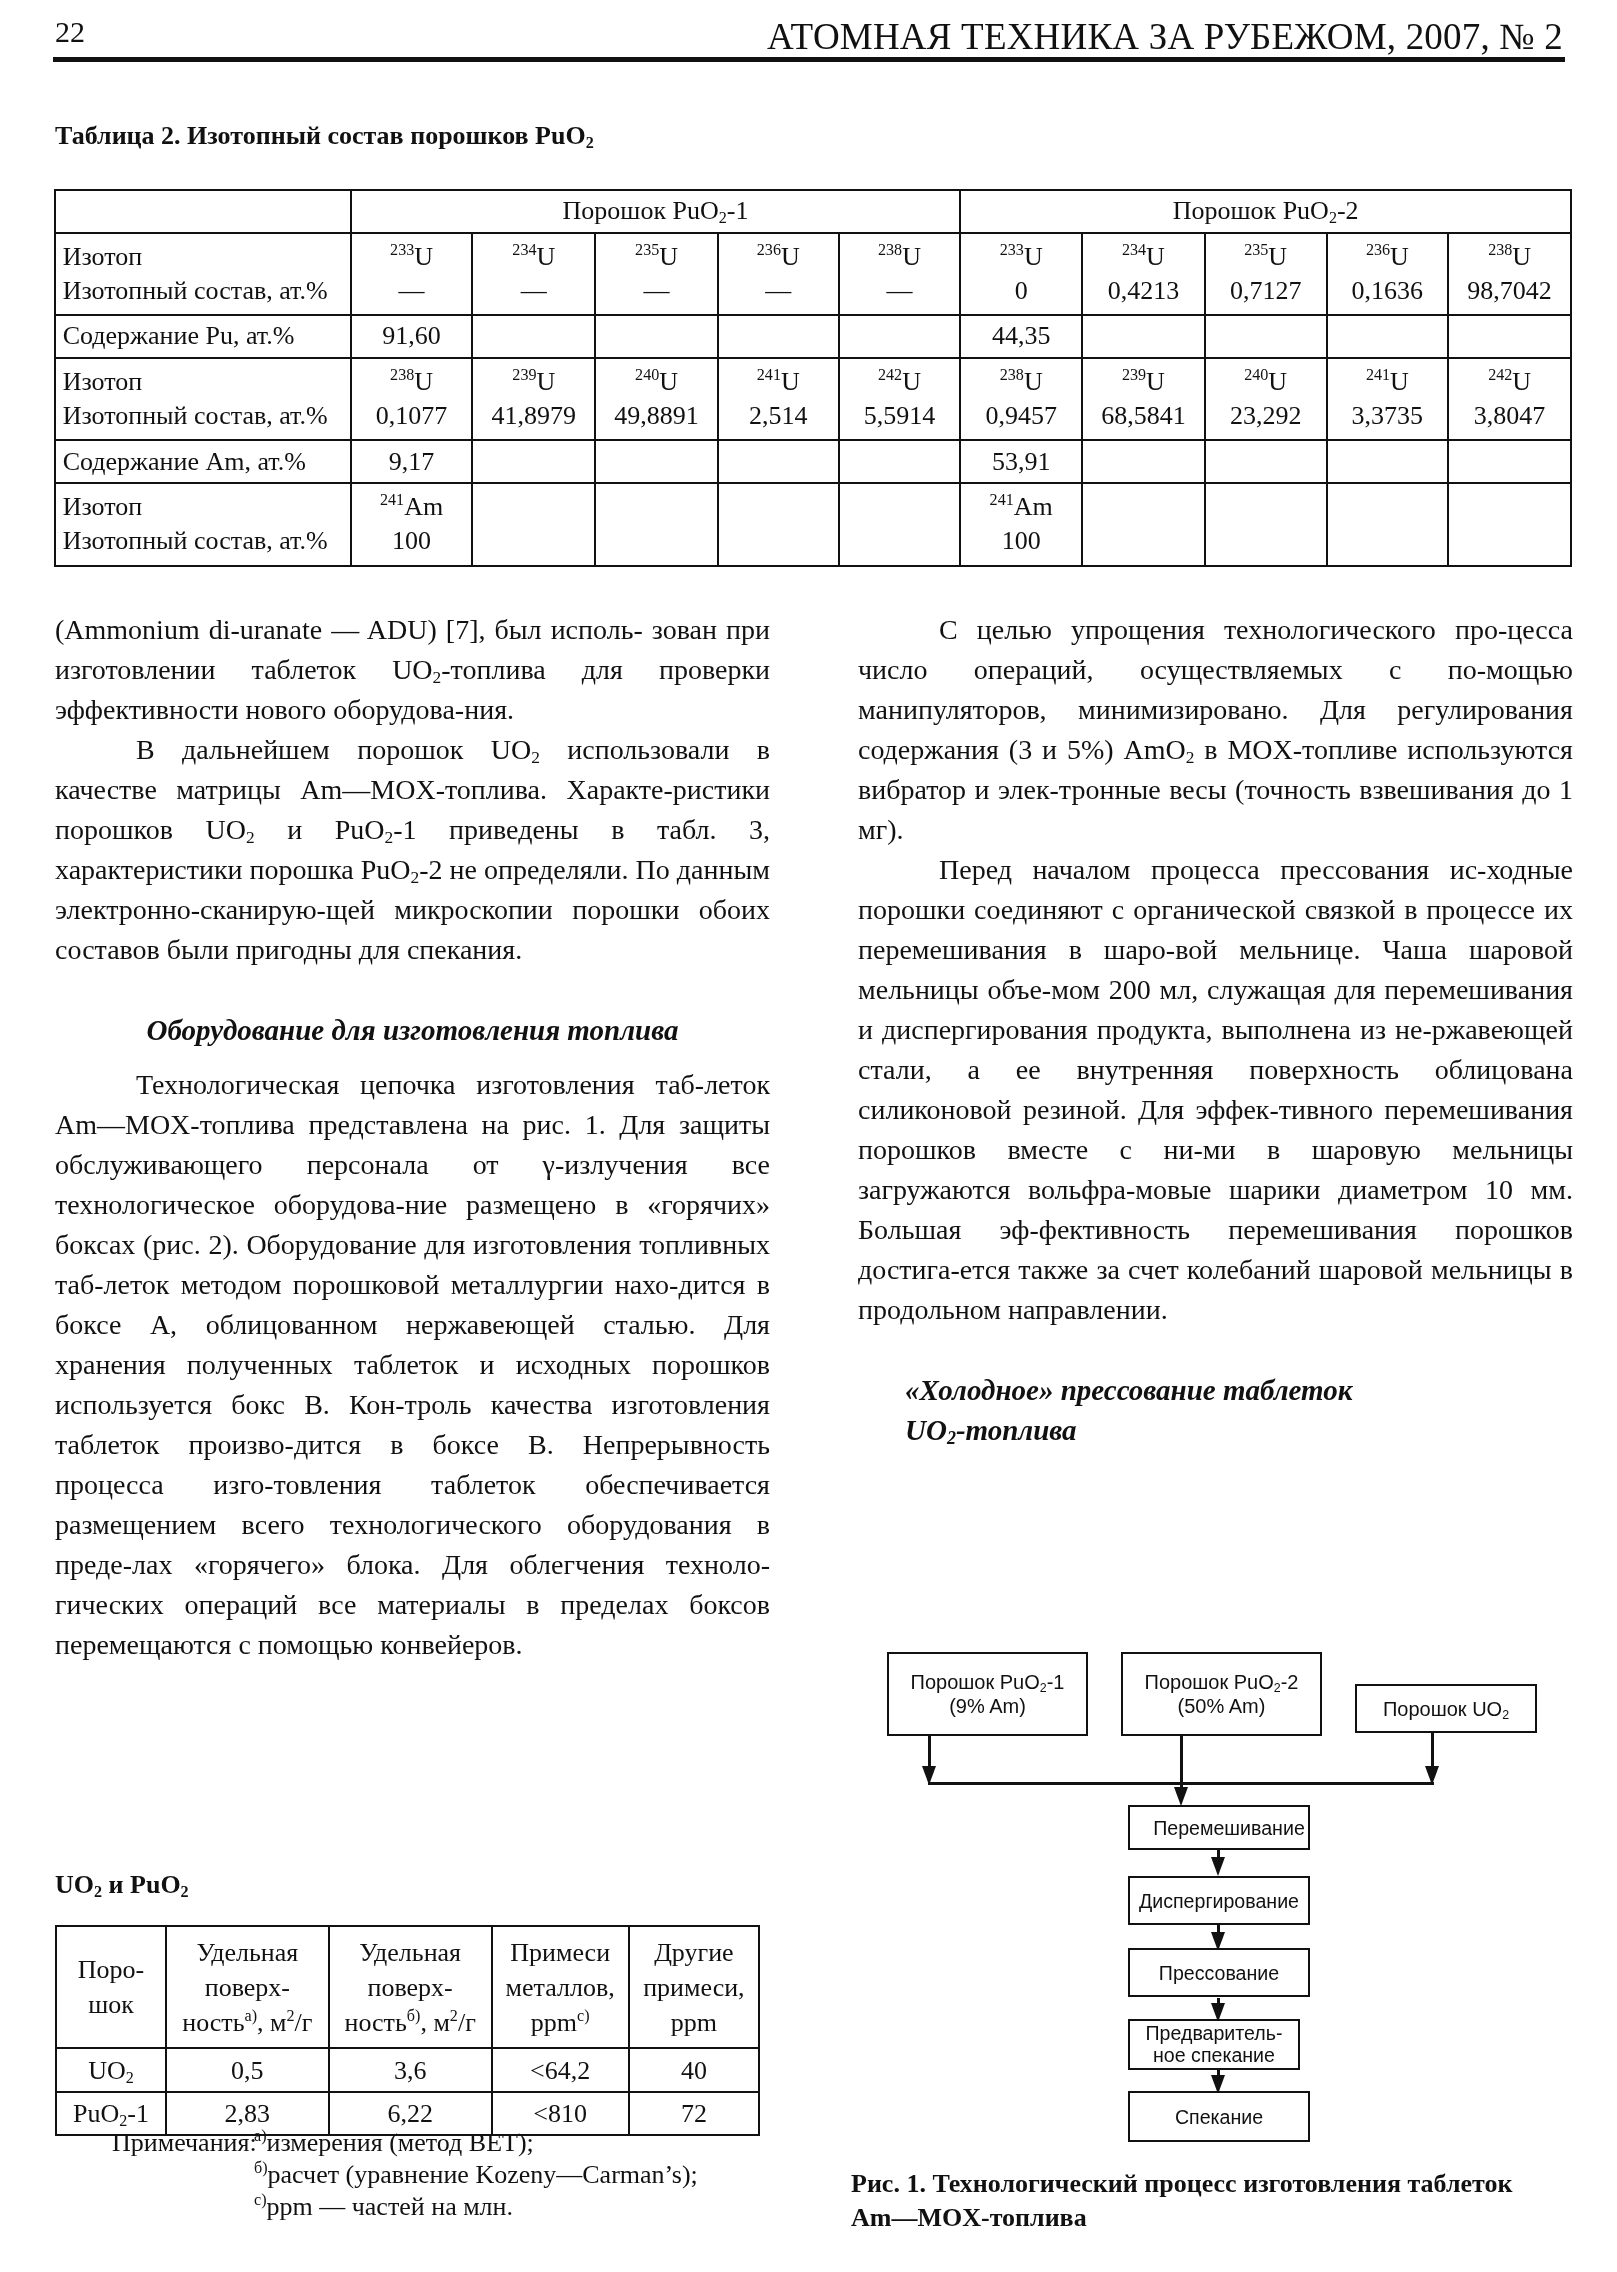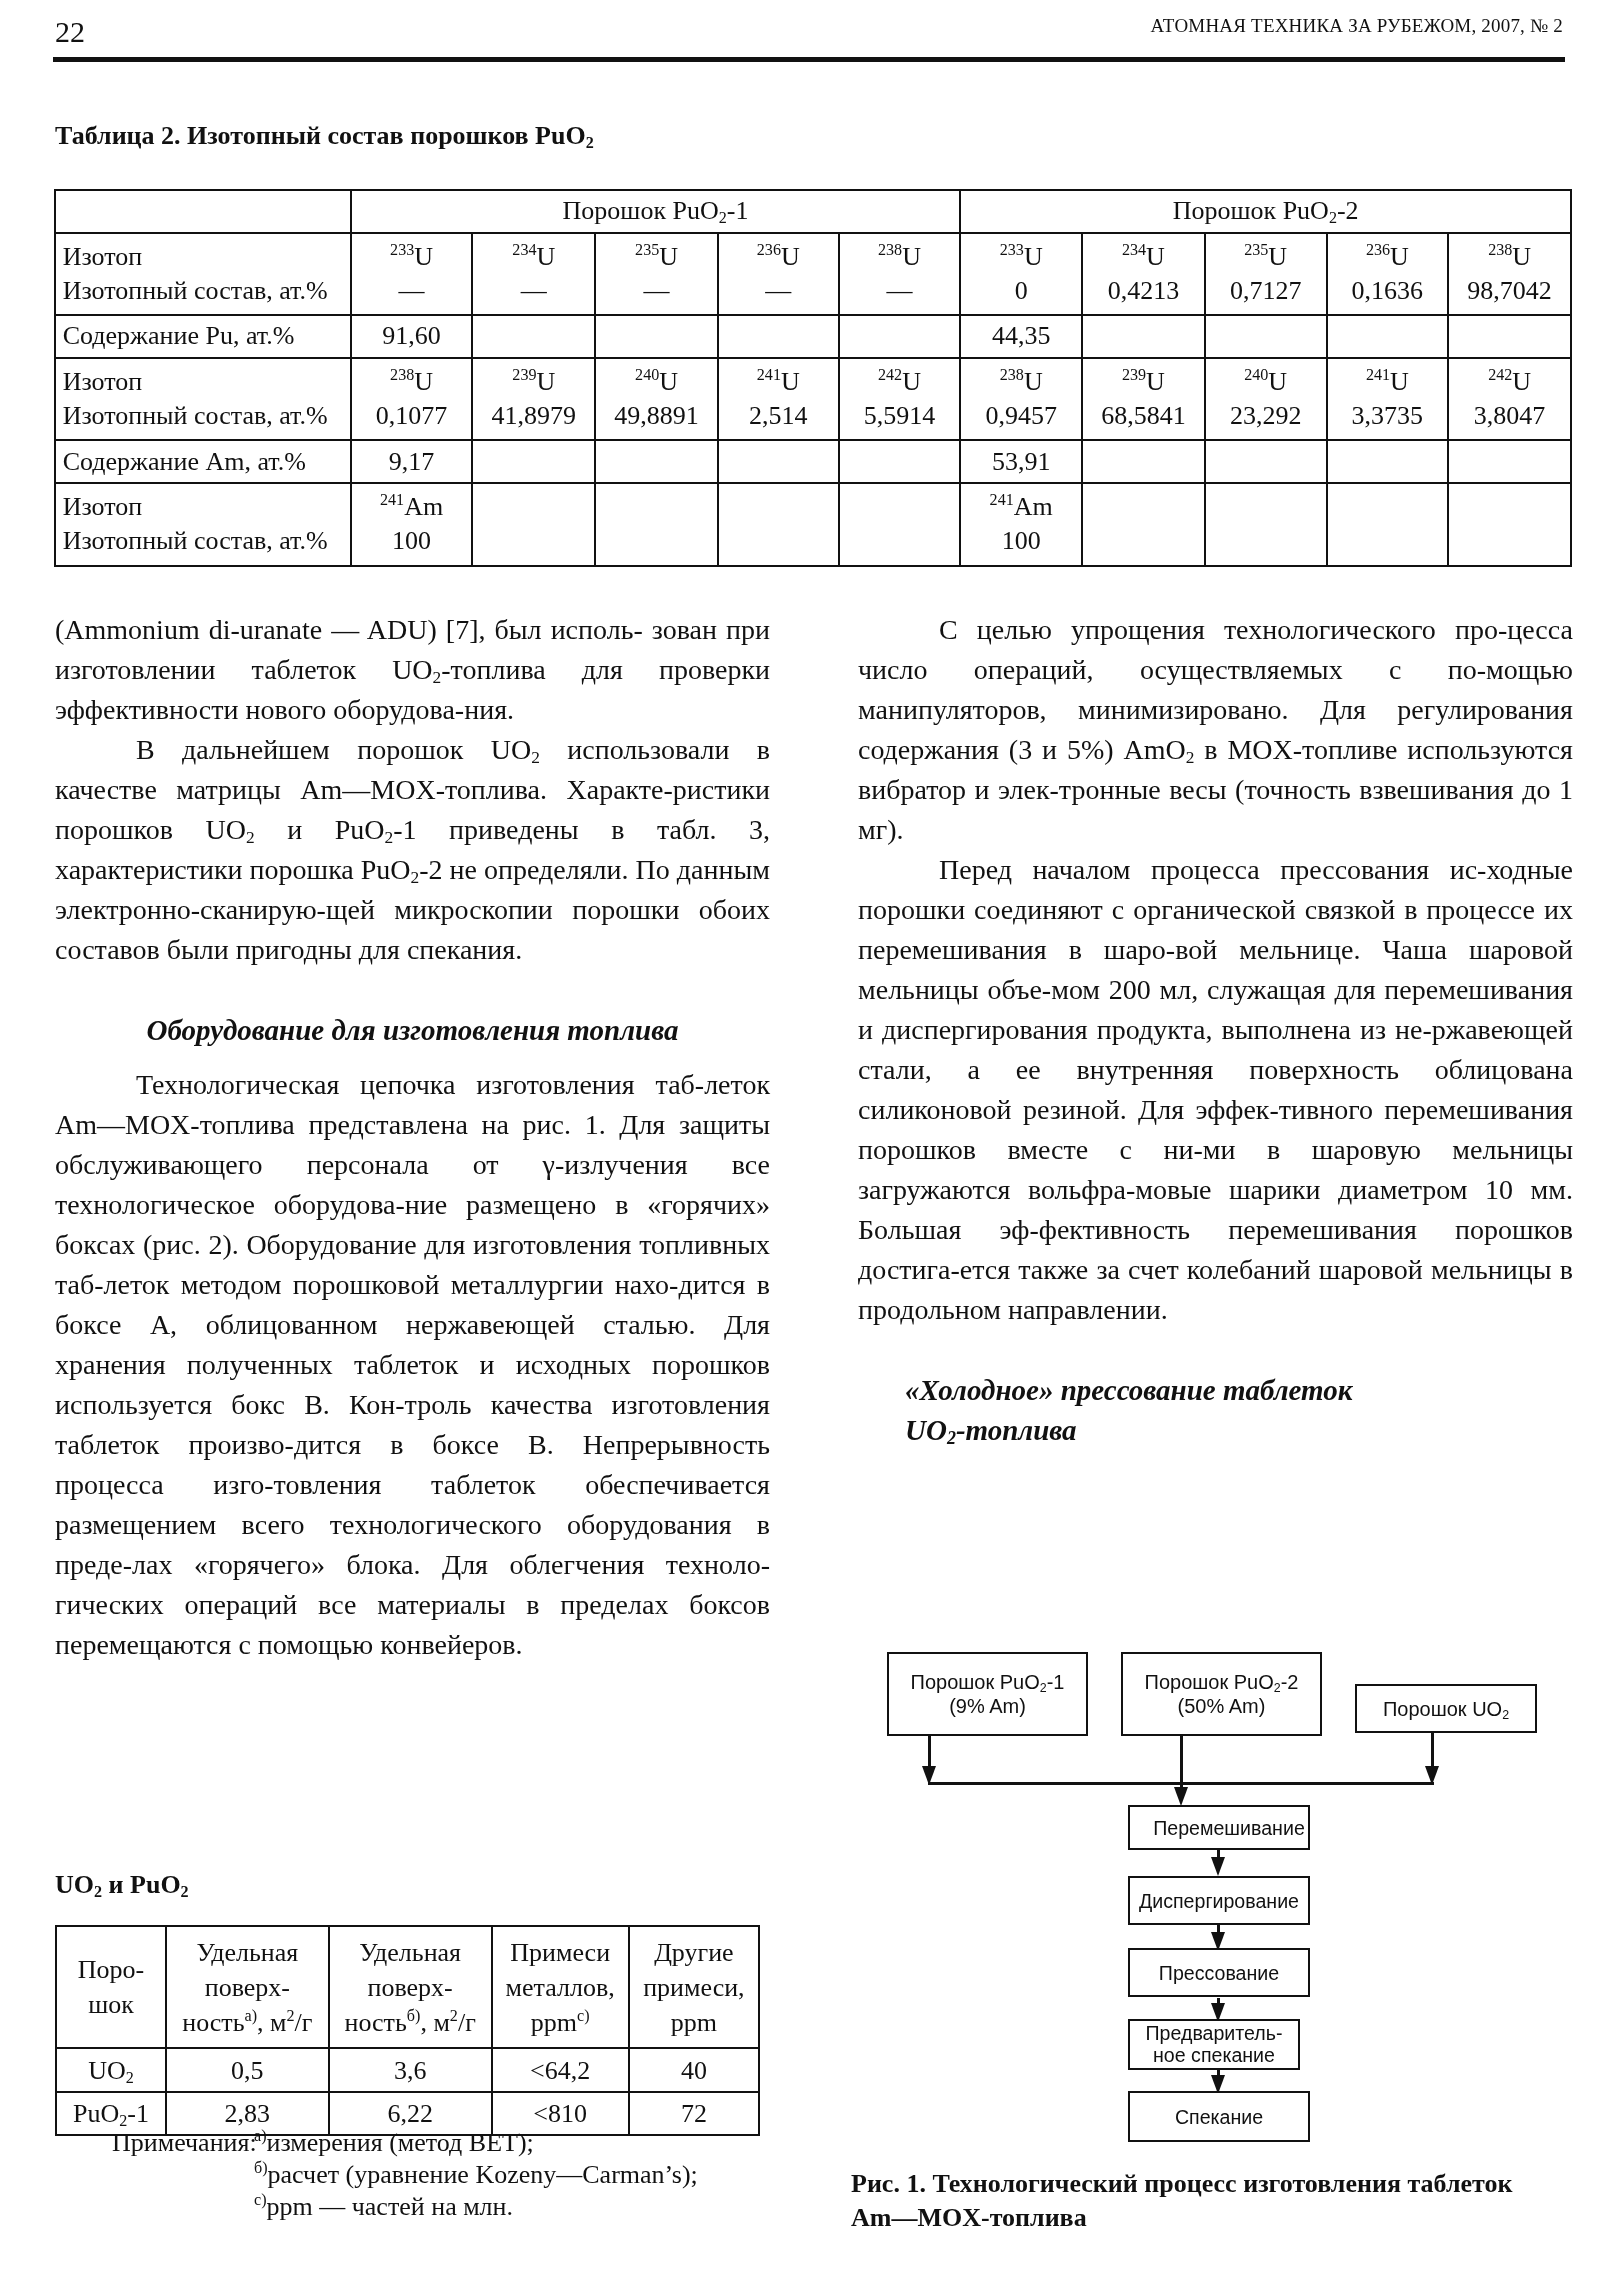--- a/index.html
+++ b/index.html
@@ -3,21 +3,21 @@
 <meta charset="utf-8">
 <style>
   html, body { margin: 0; padding: 0; background: #fff; }
   body {
     width: 1618px; height: 2273px; position: relative; overflow: hidden;
     font-family: "Liberation Serif", "DejaVu Serif", serif; color: #111;
   }
   .abs { position: absolute; }
   
   .hdr-page { left: 55px; top: 15px; font-size: 30px; }
-  .hdr-journal { right: 55px; top: 15px; font-size: 19px; letter-spacing: 0.2px; }
+  .hdr-journal { right: 55px; top: 15px; font-size: 37px; letter-spacing: 0.2px; }
   .hdr-rule { left: 53px; right: 53px; top: 57px; height: 4.7px; background: #111; }
 
   .caption-bold { font-weight: bold; font-size: 26px; }
   sub { font-size: 0.62em; vertical-align: -0.25em; line-height: 0; }
   sup { font-size: 0.62em; vertical-align: 0.6em; line-height: 0; }
 
   
   .t2-title { left: 55px; top: 121px; }
   table { border-collapse: collapse; }
   .t2 { left: 54px; top: 189px; width: 1518px; font-size: 26px; }

